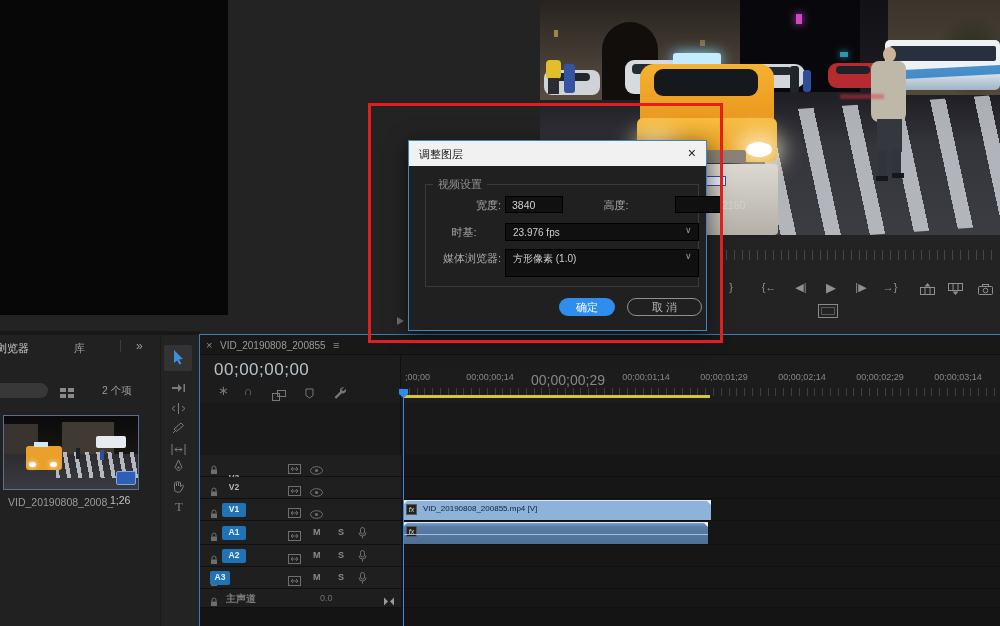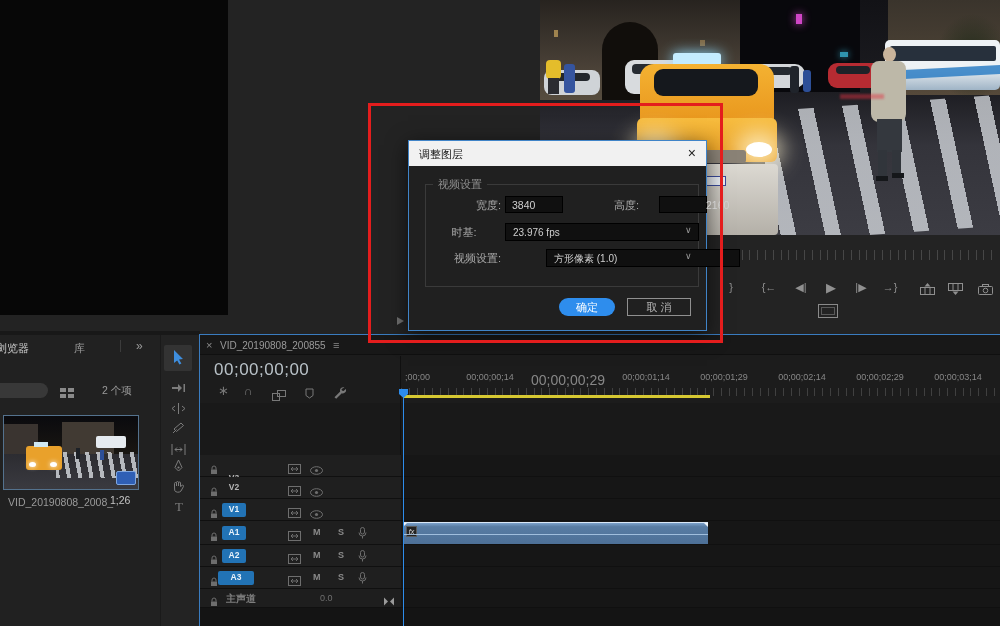--- a/index.html
+++ b/index.html
@@ -319,21 +319,21 @@
         <rect x="2.5" y="0.5" width="4" height="6.5" rx="2" fill="none" stroke="#6e6e6e"></rect>
         <path d="M1 5.5a3.5 3.5 0 0 0 7 0M4.5 9v2.5" fill="none" stroke="#6e6e6e"></path>
       </svg></div>
 
   <div class="abs rowline" style="left:200px;top:567px;width:201px;height:22px;background:#1f1f1f;"></div>
   <div class="abs rowline" style="left:401px;top:567px;width:599px;height:22px;background:#161616;"></div>
   <div class="abs" style="left:210px;top:573px;"><svg width="8" height="10">
         <path d="M2 4.5V3a2 2 0 0 1 4 0v1.5" fill="none" stroke="#6e6e6e"></path>
         <rect x="1" y="4.5" width="6" height="4.5" fill="#6e6e6e"></rect>
       </svg></div>
-  <span class="abs badge" style="left:218px;top:571px;width:36px;height:14px;">A3</span>
+  <span class="abs badge" style="left:210px;top:571px;width:20px;height:14px;">A3</span>
   <div class="abs" style="left:288px;top:572px;"><svg width="13" height="10">
         <rect x="0.5" y="0.5" width="12" height="9" fill="none" stroke="#6e6e6e"></rect>
         <path d="M3 5h7M5 3L3 5l2 2M8 3l2 2-2 2" stroke="#6e6e6e" fill="none"></path>
       </svg></div>
   <span class="abs ms" style="left:313px;top:572px;">M</span>
   <span class="abs ms" style="left:338px;top:572px;">S</span>
   <div class="abs" style="left:358px;top:570px;"><svg width="9" height="12">
         <rect x="2.5" y="0.5" width="4" height="6.5" rx="2" fill="none" stroke="#6e6e6e"></rect>
         <path d="M1 5.5a3.5 3.5 0 0 0 7 0M4.5 9v2.5" fill="none" stroke="#6e6e6e"></path>
       </svg></div>
@@ -345,20 +345,26 @@
         <rect x="1" y="4.5" width="6" height="4.5" fill="#6e6e6e"></rect>
       </svg></div>
   <span class="abs" style="left:226px;top:592px;font-size:10px;color:#7e7e7e;font-weight:bold;">主声道</span>
   <span class="abs" style="left:320px;top:593px;font-size:9px;color:#707070;">0.0</span>
   <div class="abs" style="left:383px;top:592px;"><svg width="12" height="9">
         <path d="M1 0.5l4 4-4 4zM11 0.5l-4 4 4 4z" fill="#9a9a9a"></path>
       </svg></div>
 
   <div class="abs" style="left:200px;top:608px;width:800px;height:18px;background:#141414;"></div>
 
+  <div class="abs" style="left:403px;top:500px;width:308px;height:20px;background:#8fb2da;border-top:1px solid #d9e7f6;box-sizing:border-box;">
+    <div class="abs cornerTL" style="left:0;top:0;"></div>
+    <div class="abs cornerTR" style="right:0;top:0;"></div>
+    <div class="abs fxb" style="left:3px;top:3px;">fx</div>
+    <span class="abs" style="left:20px;top:3px;font-size:8px;color:#0f2036;white-space:nowrap;">VID_20190808_200855.mp4 [V]</span>
+  </div>
   <div class="abs" style="left:403px;top:522px;width:305px;height:22px;background:linear-gradient(180deg,#7ca2cb 0,#587ca3 18%,#4d7097 100%);border-top:1px solid #d9e7f6;box-sizing:border-box;">
     <div class="abs cornerTL" style="left:0;top:0;"></div>
     <div class="abs cornerTR" style="right:0;top:0;"></div>
     <div class="abs fxb" style="left:3px;top:3px;">fx</div>
     <div class="abs" style="left:0;top:11px;width:305px;height:1px;background:#aecbe9;opacity:.85;"></div>
   </div>
 
   <div class="abs" style="left:403px;top:389px;width:1px;height:237px;background:#2d8ceb;z-index:20;"></div>
   <div class="abs" style="left:399px;top:389px;width:9px;height:9px;background:#2d8ceb;clip-path:polygon(0 0,100% 0,100% 55%,50% 100%,0 55%);z-index:21;"></div>
 
@@ -367,30 +373,30 @@
   <div class="abs" style="left:408px;top:140px;width:299px;height:191px;background:#202020;border:1px solid #4084c8;box-shadow:0 5px 20px rgba(0,0,0,.6);box-sizing:border-box;z-index:40;">
     <div class="abs" style="left:0;top:0;width:297px;height:25px;background:#f1f1f1;">
       <span class="abs" style="left:10px;top:6px;font-size:11px;color:#141414;">调整图层</span>
       <span class="abs" style="right:10px;top:4px;font-size:14px;color:#222;">×</span>
     </div>
     <div class="abs" style="left:16px;top:43px;width:274px;height:103px;border:1px solid #3a3a3a;box-sizing:border-box;"></div>
     <span class="abs" style="left:24px;top:36px;background:#202020;padding:0 5px;font-size:11px;color:#8f8f8f;">视频设置</span>
 
     <span class="abs lbl" style="left:18px;top:57px;width:74px;text-align:right;">宽度:</span>
     <div class="abs input" style="left:96px;top:55px;width:58px;height:17px;">3840</div>
-    <span class="abs lbl" style="left:184px;top:57px;width:46px;text-align:right;">高度:</span>
-    <div class="abs input" style="left:250px;top:55px;width:20px;height:17px;padding-left:46px;">2160</div>
+    <span class="abs lbl" style="left:184px;top:57px;width:46px;text-align:center;">高度:</span>
+    <div class="abs input" style="left:266px;top:55px;width:20px;height:17px;padding-left:46px;">2160</div>
 
     <span class="abs lbl" style="left:18px;top:84px;width:74px;text-align:center;">时基:</span>
     <div class="abs dd" style="left:96px;top:82px;width:194px;height:18px;">23.976 fps</div>
     <span class="abs" style="left:276px;top:84px;font-size:9px;color:#9a9a9a;">∨</span>
 
-    <span class="abs lbl" style="left:6px;top:110px;width:86px;text-align:right;">视频设置:</span>
-    <div class="abs dd" style="left:96px;top:108px;width:194px;height:18px;margin-left:41px;">方形像素 (1.0)</div>
+    <span class="abs lbl" style="left:6px;top:110px;width:86px;text-align:right;">媒体浏览器:</span>
+    <div class="abs dd" style="left:96px;top:108px;width:194px;height:28px;">方形像素 (1.0)</div>
     <span class="abs" style="left:276px;top:110px;font-size:9px;color:#9a9a9a;">∨</span>
 
     <div class="abs" style="left:150px;top:157px;width:56px;height:18px;background:#2e8ded;border-radius:9px;color:#fff;font-size:11px;text-align:center;line-height:18px;">确定</div>
-    <div class="abs" style="left:218px;top:157px;width:64px;height:18px;border:1px solid #909090;border-radius:0;color:#b5b5b5;font-size:11px;text-align:center;line-height:16px;box-sizing:border-box;">取 消</div>
+    <div class="abs" style="left:218px;top:157px;width:75px;height:18px;border:1px solid #909090;border-radius:9px;color:#b5b5b5;font-size:11px;text-align:center;line-height:16px;box-sizing:border-box;">取 消</div>
   </div>
 
   <div class="abs" style="left:368px;top:103px;width:355px;height:240px;border:3px solid #e41d1d;box-sizing:border-box;z-index:60;pointer-events:none;"></div>
 
 </div>
 
 </body></html>

